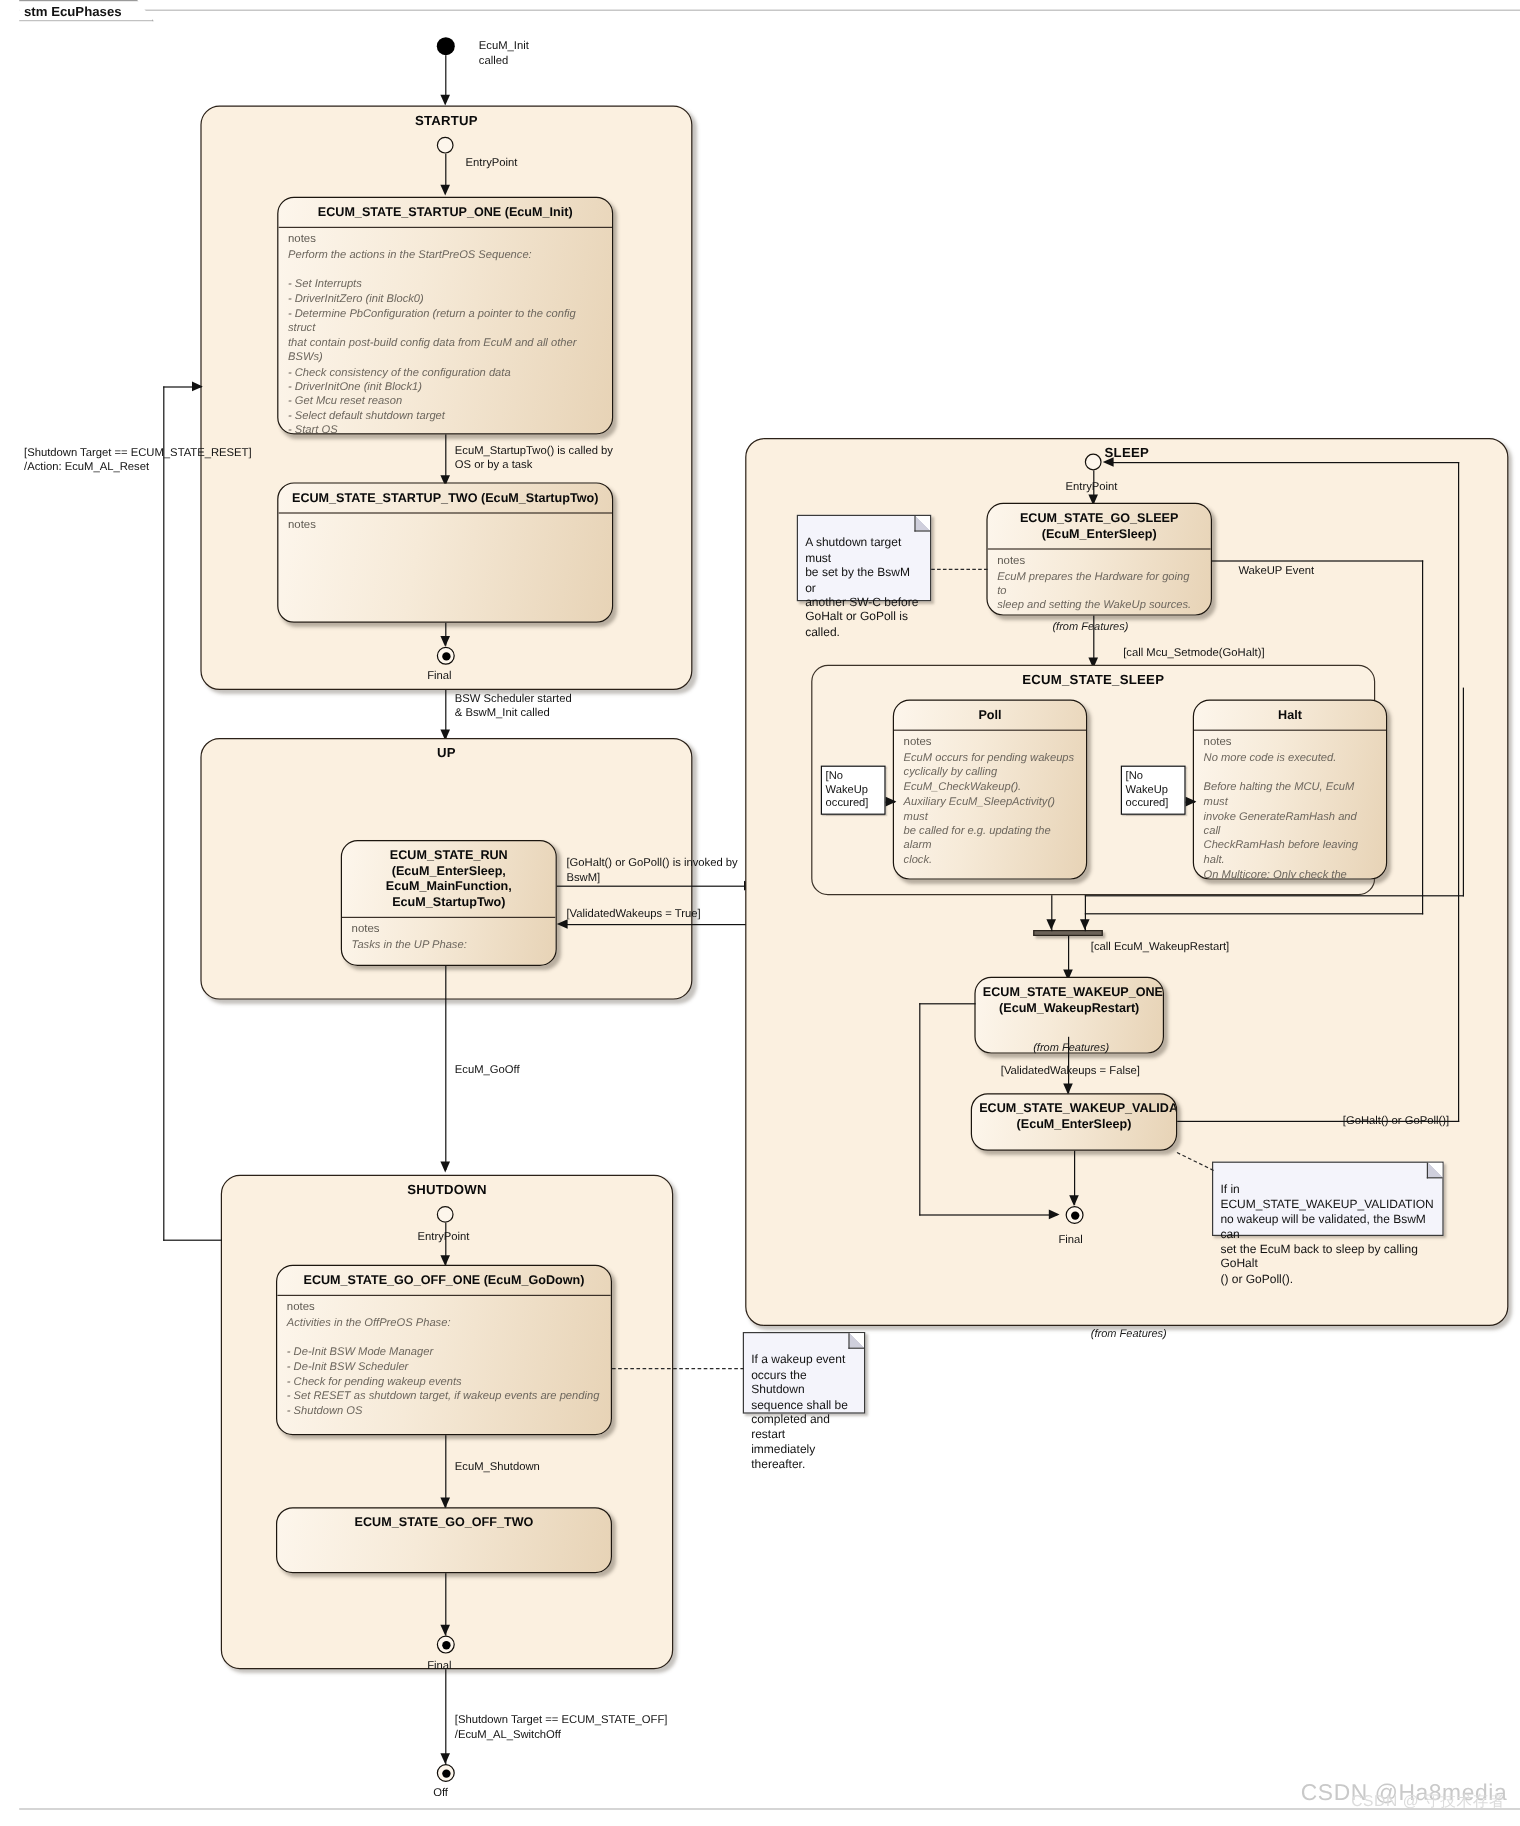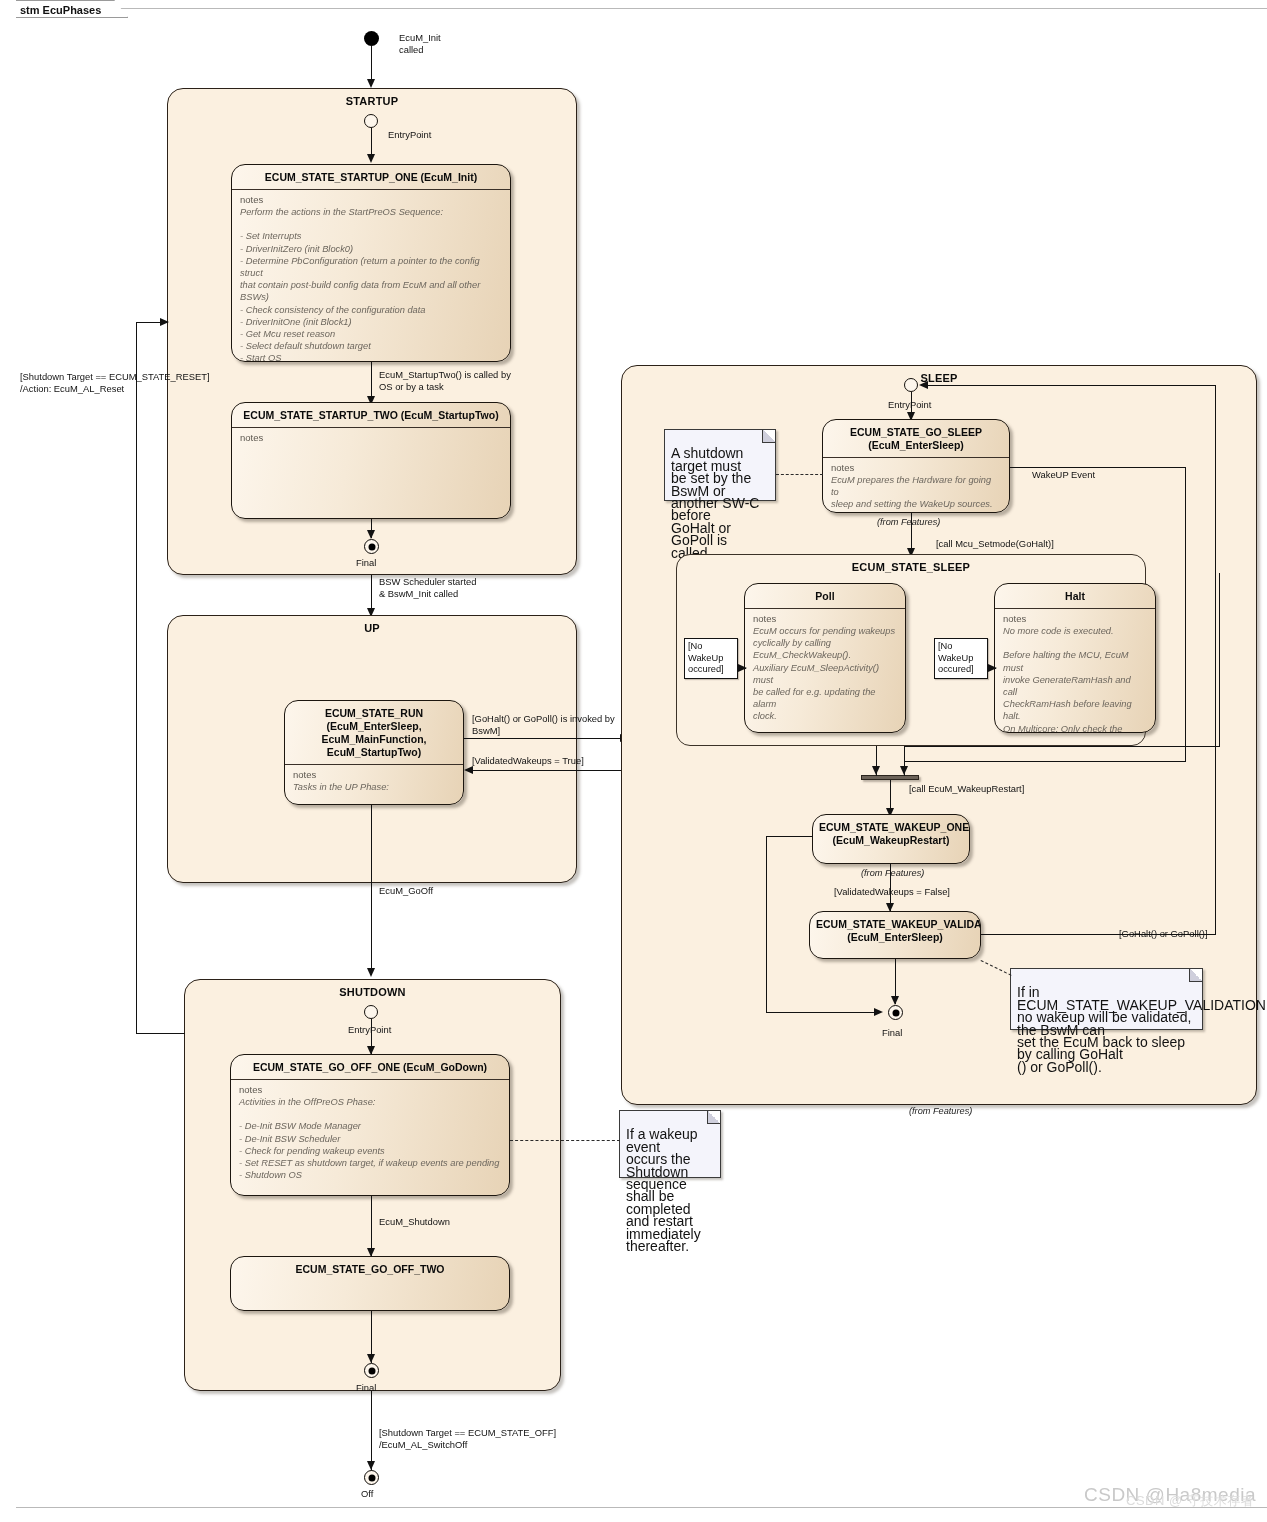--- a/index.html
+++ b/index.html
@@ -141,21 +141,21 @@
   .from-label{
     position:absolute;font-size:9.2px;font-style:italic;color:#1b1b1b;
   }
 
   
   .note{
     position:absolute;
     background:#f4f4fb;
     border:1px solid #3a3a3a;
     box-sizing:border-box;
-    font-size:14px;color:#121212;line-height:12.4px;
+    font-size:10px;color:#121212;line-height:12.4px;
     padding:5px 6px 5px 6px;
     box-shadow:2px 2px 2px rgba(90,80,70,.35);
     white-space:pre-line;
   }
   .note-fold{
     position:absolute;top:0;right:0;width:13px;height:13px;
     background:linear-gradient(225deg,#ffffff 0 50%,#cfcfdc 50% 100%);
     border-left:1px solid #3a3a3a;border-bottom:1px solid #3a3a3a;
     box-sizing:border-box;
   }
@@ -238,21 +238,21 @@
   <div class="edge v" style="left:355px;top:519px;height:19px;"></div>
   <div class="arrow down" style="left:351px;top:530px;"></div>
   <div class="final-node" style="left:348px;top:539px;"></div>
   <div class="node-label" style="left:340px;top:557px;">Final</div>
 
   <div class="edge v" style="left:355px;top:575px;height:42px;"></div>
   <div class="arrow down" style="left:351px;top:608px;"></div>
   <div class="edge-label" style="left:363px;top:576px;">BSW Scheduler started
 &amp; BswM_Init called</div>
 
-  <div class="region" style="left:151px;top:615px;width:410px;height:268px;">
+  <div class="region" style="left:151px;top:615px;width:410px;height:218px;">
     <div class="region-title">UP</div>
   </div>
 
   <div class="state" style="left:268px;top:700px;width:180px;height:105px;">
     <div class="state-name">ECUM_STATE_RUN (EcuM_EnterSleep,
 EcuM_MainFunction,
 EcuM_StartupTwo)</div>
     <div class="state-sep"></div>
     <div class="state-notes">
       <div class="notes-head">notes</div>
@@ -411,21 +411,21 @@
   <div class="edge v" style="left:888px;top:746px;height:30px;"></div>
   <div class="arrow down" style="left:884px;top:766px;"></div>
 
   <div class="edge h" style="left:888px;top:746px;width:316px;"></div>
   <div class="edge v" style="left:1203px;top:573px;height:174px;"></div>
 
   <div class="edge v" style="left:874px;top:780px;height:37px;"></div>
   <div class="arrow down" style="left:870px;top:808px;"></div>
   <div class="edge-label" style="left:893px;top:783px;">[call EcuM_WakeupRestart]</div>
 
-  <div class="state" style="left:796px;top:814px;width:158px;height:50px;">
+  <div class="state" style="left:796px;top:814px;width:158px;height:64px;">
     <div class="state-name">ECUM_STATE_WAKEUP_ONE
 (EcuM_WakeupRestart)</div>
   </div>
 
   <div class="edge v" style="left:874px;top:864px;height:47px;"></div>
   <div class="arrow down" style="left:870px;top:903px;"></div>
   <div class="from-label" style="left:845px;top:868px;">(from Features)</div>
   <div class="edge-label" style="left:818px;top:886px;">[ValidatedWakeups = False]</div>
 
   <div class="state" style="left:793px;top:911px;width:172px;height:48px;">

